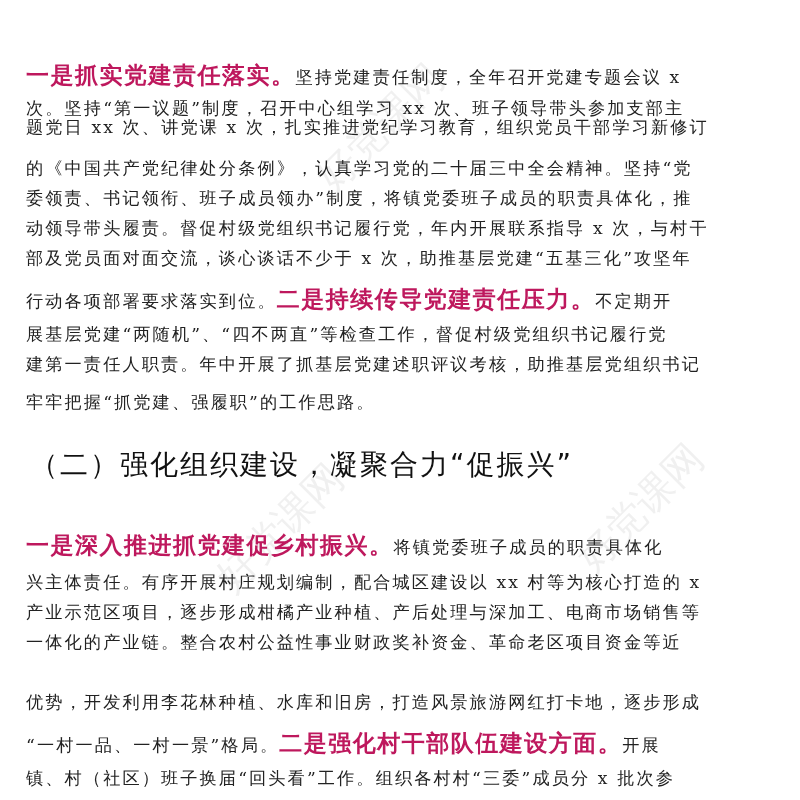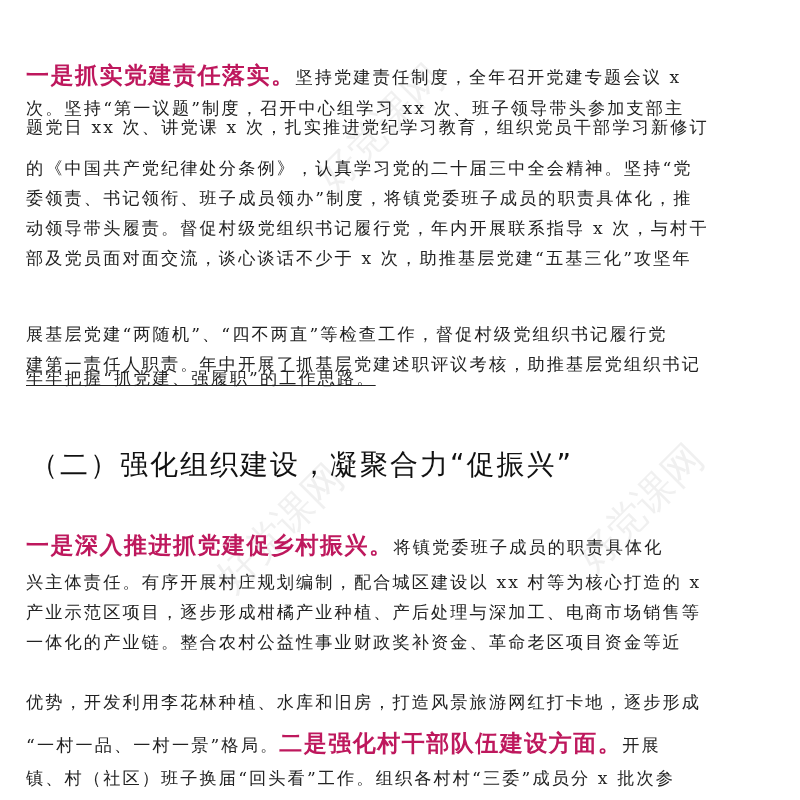--- a/index.html
+++ b/index.html
@@ -27,23 +27,26 @@
 
   <div class="line" style="top:60px;">
     <span class="b">一是抓实党建责任落实。</span><span>坚持党建责任制度，全年召开党建专题会议 x</span>
   </div>
   <div class="line" style="top:96px;">次。坚持“第一议题”制度，召开中心组学习 xx 次、班子领导带头参加支部主</div>
   <div class="line" style="top:115px;">题党日 xx 次、讲党课 x 次，扎实推进党纪学习教育，组织党员干部学习新修订</div>
   <div class="line" style="top:156px;">的《中国共产党纪律处分条例》，认真学习党的二十届三中全会精神。坚持“党</div>
   <div class="line" style="top:186px;">委领责、书记领衔、班子成员领办”制度，将镇党委班子成员的职责具体化，推</div>
   <div class="line" style="top:216px;">动领导带头履责。督促村级党组织书记履行党，年内开展联系指导 x 次，与村干</div>
   <div class="line" style="top:246px;">部及党员面对面交流，谈心谈话不少于 x 次，助推基层党建“五基三化”攻坚年</div>
+  <div class="line" style="top:284px;">
+    <span>行动各项部署要求落实到位。</span><span class="b">二是持续传导党建责任压力。</span><span>不定期开</span>
+  </div>
   <div class="line" style="top:322px;">展基层党建“两随机”、“四不两直”等检查工作，督促村级党组织书记履行党</div>
   <div class="line" style="top:352px;">建第一责任人职责。年中开展了抓基层党建述职评议考核，助推基层党组织书记</div>
-  <div class="line" style="top:366px;text-decoration:underline;">牢牢把握“抓党建、强履职”的工作思路。</div>
+  <div class="line" style="top:390px;">牢牢把握“抓党建、强履职”的工作思路。</div>
 
   <div class="heading">（二）强化组织建设，凝聚合力“促振兴”</div>
 
   <div class="line" style="top:530px;">
     <span class="b">一是深入推进抓党建促乡村振兴。</span><span>将镇党委班子成员的职责具体化</span>
   </div>
   <div class="line" style="top:570px;">兴主体责任。有序开展村庄规划编制，配合城区建设以 xx 村等为核心打造的 x</div>
   <div class="line" style="top:600px;">产业示范区项目，逐步形成柑橘产业种植、产后处理与深加工、电商市场销售等</div>
   <div class="line" style="top:630px;">一体化的产业链。整合农村公益性事业财政奖补资金、革命老区项目资金等近</div>
   <div class="line" style="top:690px;">优势，开发利用李花林种植、水库和旧房，打造风景旅游网红打卡地，逐步形成</div>

